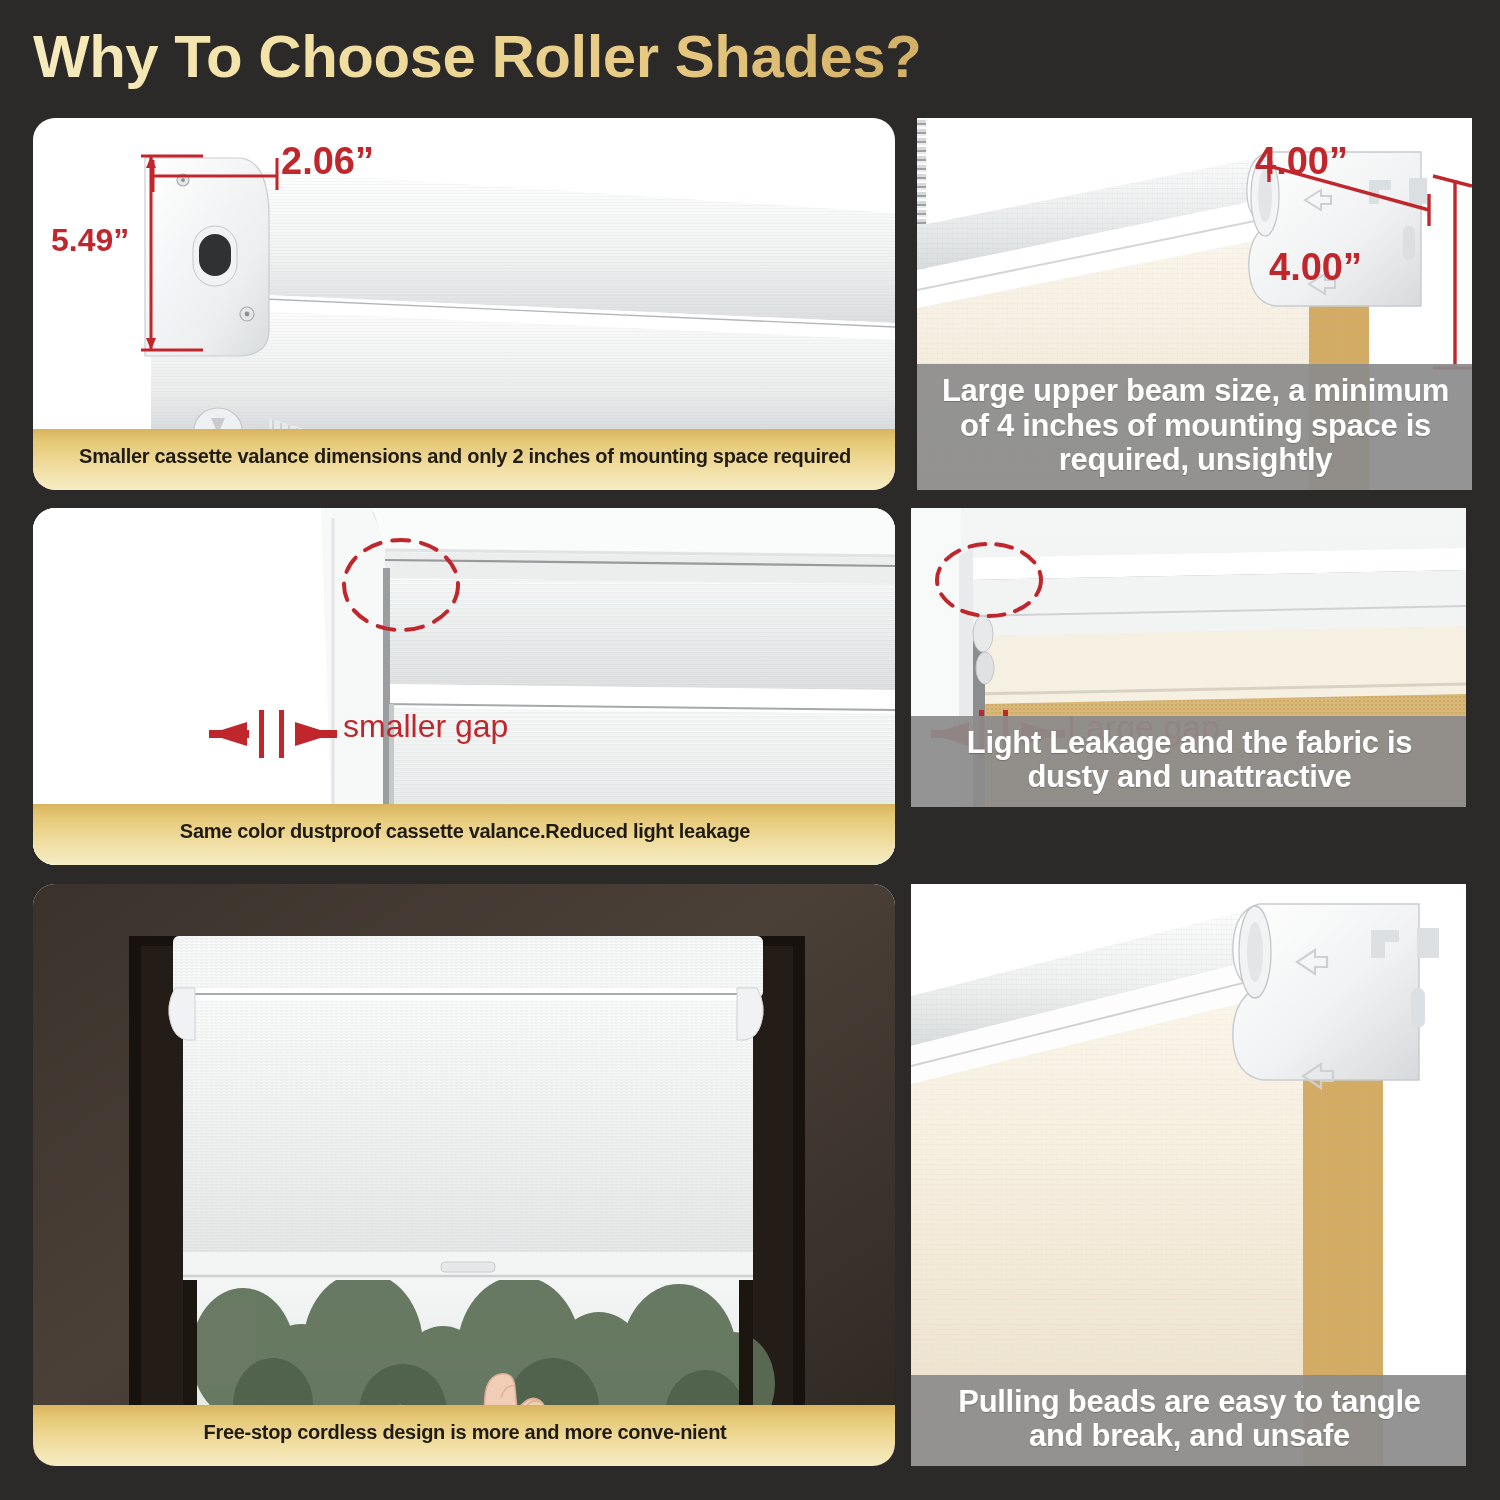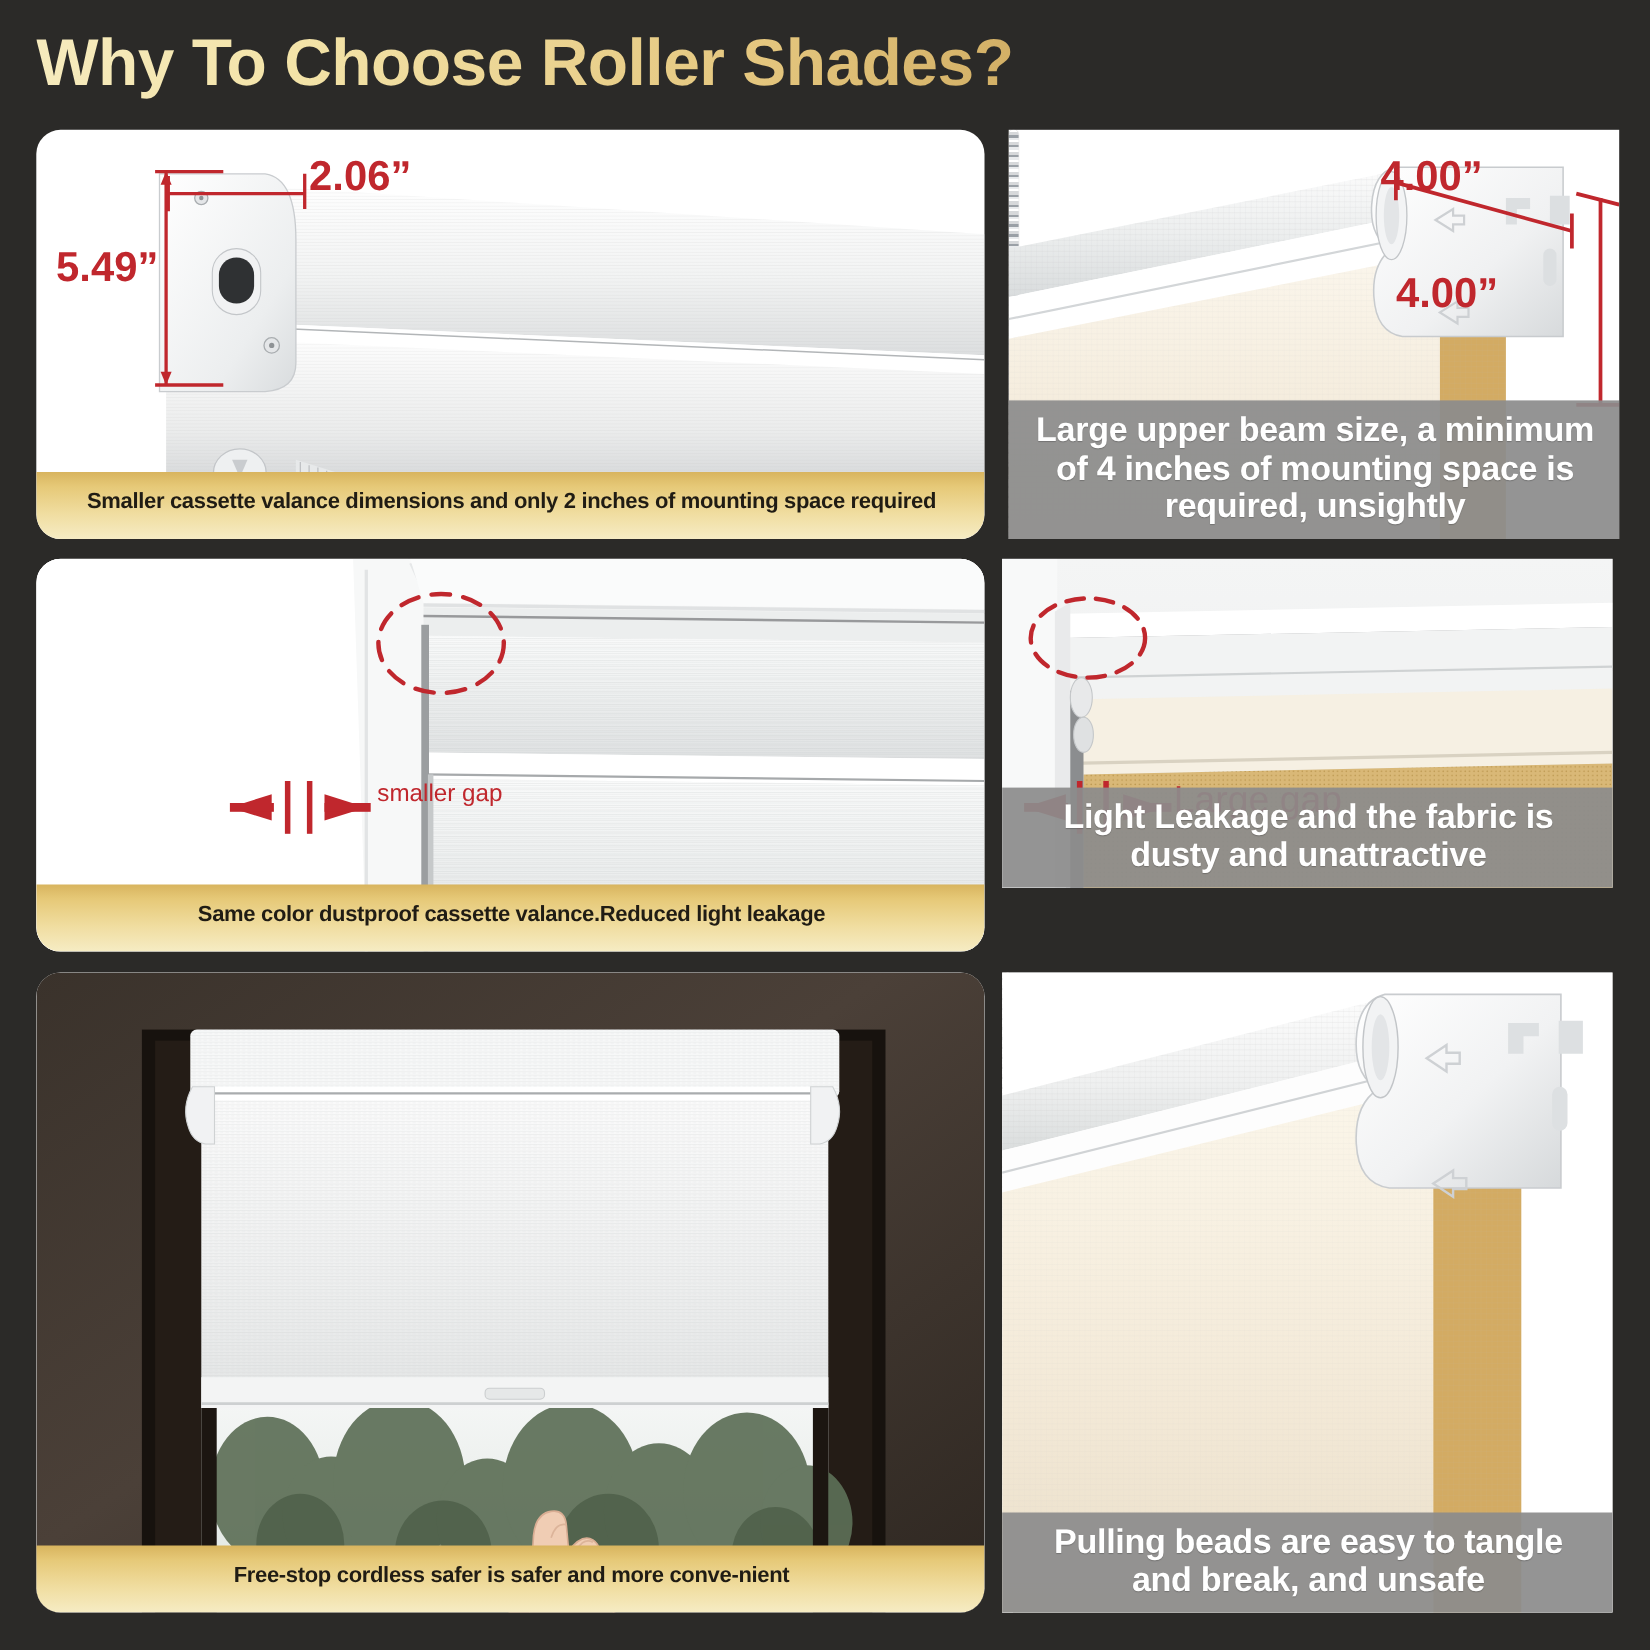--- a/index.html
+++ b/index.html
@@ -137,21 +137,21 @@
           <line x1="120" y1="58" x2="244" y2="58"></line>
           <line x1="244" y1="40" x2="244" y2="72"></line>
           <line x1="120" y1="42" x2="120" y2="74"></line>
         </g>
 
         <polygon points="118,38 113,50 123,50" fill="#c0272d"></polygon>
         <polygon points="118,232 113,220 123,220" fill="#c0272d"></polygon>
       </svg>
 
       <div class="dimtext" style="left:248px;top:22px;font-size:38px;">2.06”</div>
-      <div class="dimtext" style="left:18px;top:104px;font-size:38px;">5.49”</div>
+      <div class="dimtext" style="left:18px;top:104px;font-size:32px;">5.49”</div>
     </div>
 
     <div class="cap cap-gold">
       <p>Smaller cassette valance dimensions and only 2 inches of mounting space required</p>
     </div>
   </div>
 
   <div class="panel right p2">
     <div class="art">
       <svg width="555" height="372" viewBox="0 0 555 372" style="position:absolute;left:0;top:0;">
@@ -276,21 +276,21 @@
       </svg>
 
       <svg width="340" height="60" style="position:absolute;left:170px;top:196px;">
         <polygon points="6,30 44,18 44,42" fill="#c0272d"></polygon>
         <rect x="6" y="26" width="40" height="8" fill="#c0272d"></rect>
         <rect x="56" y="6" width="5" height="48" fill="#c0272d"></rect>
         <rect x="76" y="6" width="5" height="48" fill="#c0272d"></rect>
         <polygon points="130,30 92,18 92,42" fill="#c0272d"></polygon>
         <rect x="92" y="26" width="42" height="8" fill="#c0272d"></rect>
       </svg>
-      <div class="annot" style="left:310px;top:200px;font-size:22px;">smaller gap</div>
+      <div class="annot" style="left:310px;top:200px;font-size:32px;">smaller gap</div>
     </div>
 
     <div class="cap cap-gold">
       <p>Same color dustproof cassette valance.Reduced light leakage</p>
     </div>
   </div>
 
   <div class="panel right p4">
     <div class="art">
       <svg width="555" height="357" viewBox="0 0 555 357" style="position:absolute;left:0;top:0;">
@@ -419,21 +419,21 @@
                    q10,-10 18,-2 q8,8 -2,20
                    q8,-4 12,4 q5,9 -6,18
                    l-26,22 q-16,14 -36,12 l-30,-4 Z" fill="#f0cdb4" stroke="#d9ad93" stroke-width="1.5"></path>
           <path d="M468,514 q4,-14 14,-12" fill="none" stroke="#dcb49a" stroke-width="1.5"></path>
           <path d="M492,524 q6,-10 14,-6" fill="none" stroke="#dcb49a" stroke-width="1.5"></path>
         </g>
       </svg>
     </div>
 
     <div class="cap cap-gold">
-      <p>Free-stop cordless safer is safer and more conve-nient</p>
+      <p>Free-stop cordless design is more and more conve-nient</p>
     </div>
   </div>
 
   <div class="panel right p6">
     <div class="art">
       <svg width="555" height="582" viewBox="0 0 555 582" style="position:absolute;left:0;top:0;">
         <defs>
           <linearGradient id="g6roll" x1="0" y1="0" x2="0" y2="1">
             <stop offset="0%" stop-color="#fcfcfc"></stop>
               <stop offset="55%" stop-color="#eff0f0"></stop>

